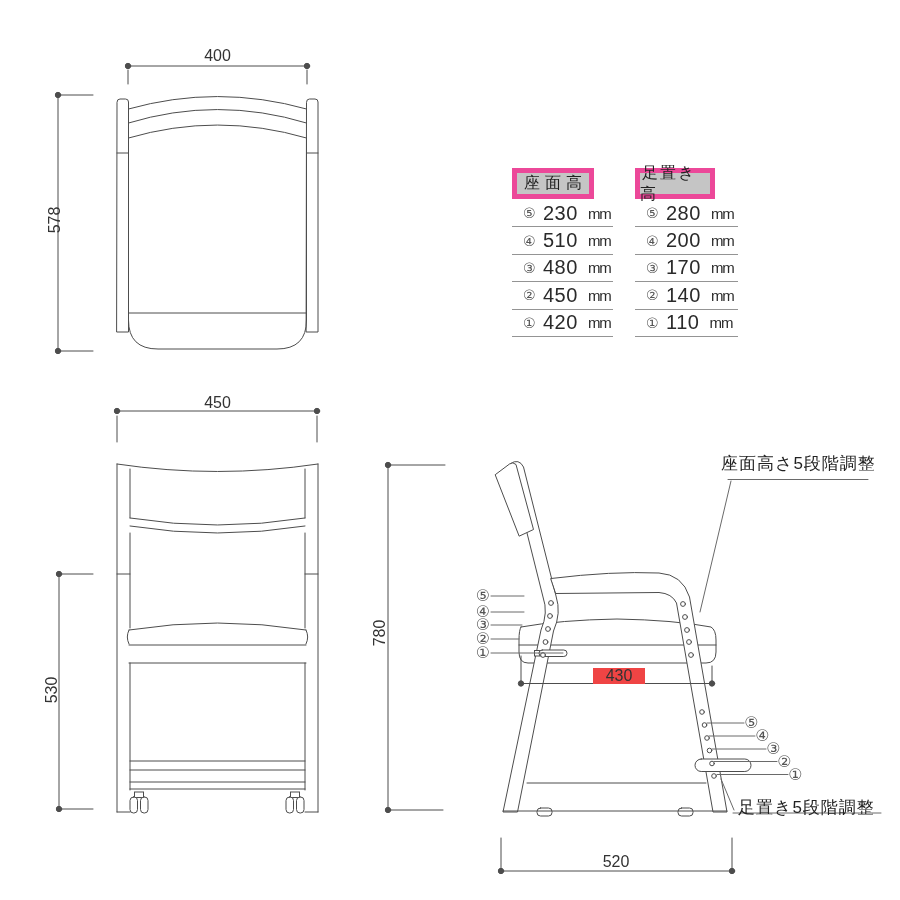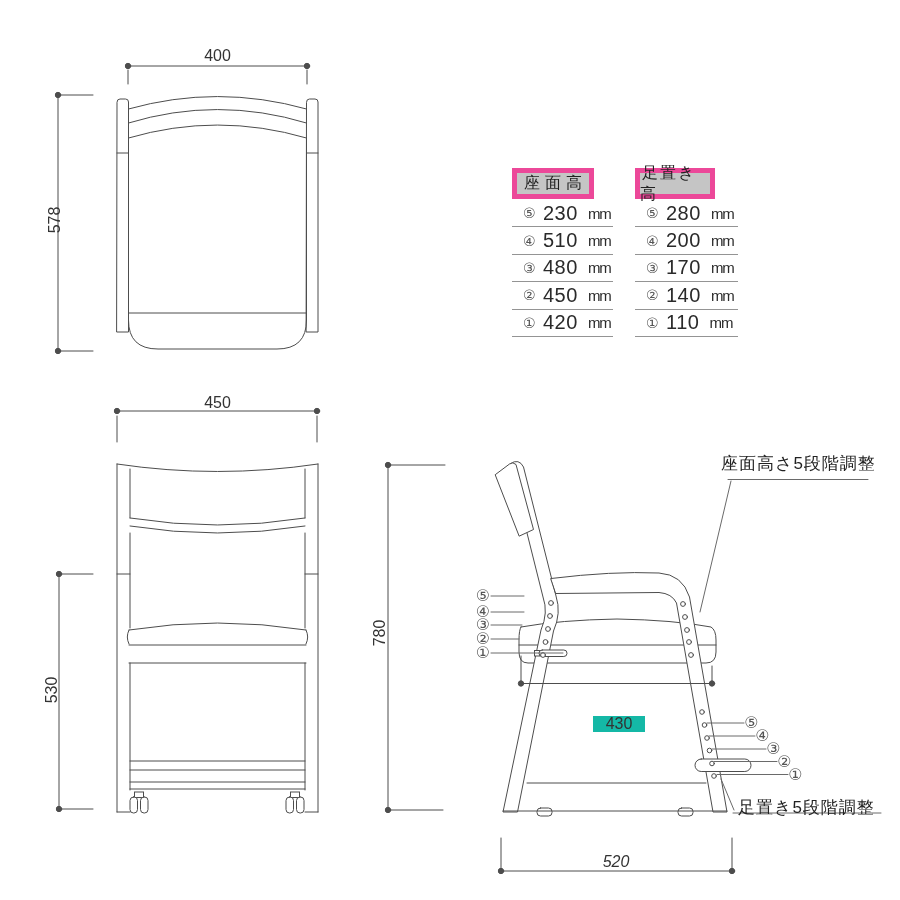--- a/index.html
+++ b/index.html
@@ -1,21 +1,21 @@
 <!DOCTYPE html>
 <html><head>
 <meta charset="utf-8">
 <style>
   html,body{margin:0;padding:0;background:#fff;}
   #canvas{position:relative;width:900px;height:900px;background:#ffffff;overflow:hidden;
           font-family:"Liberation Sans","DejaVu Sans",sans-serif;color:#2e2e2e;}
   #art{position:absolute;left:0;top:0;}
   .dim{position:absolute;font-size:16px;color:#333;text-align:center;line-height:16px;}
   .dim.vert{transform:rotate(-90deg);}
-  .dim.onwhite{background:#14b8a6;padding:0 2px;margin-top:48px;}
+  .dim.onwhite{background:#ef4444;padding:0 2px;}
   .anno{position:absolute;font-size:17px;color:#222;white-space:nowrap;letter-spacing:1px;}
   .marker{position:absolute;width:18px;height:18px;font-size:16px;line-height:18px;
           text-align:center;color:#555;}
   .dim-table{position:absolute;}
   .dt-header{box-sizing:border-box;background:#c5c5c5;border:5px solid #ec4899;
              height:31px;display:flex;align-items:center;justify-content:center;
              font-size:16px;color:#222;letter-spacing:5px;text-indent:5px;}
   .dt-rows{margin-top:1px;}
   .dt-row{box-sizing:border-box;height:27.4px;display:flex;align-items:center;
           border-bottom:1px solid #949494;padding-left:11px;}
@@ -156,21 +156,21 @@
   </svg>
 
   <div class="dim" style="left:195px;top:48px;width:45px;">400</div>
   <div class="dim vert" style="left:33px;top:212px;width:44px;">578</div>
 
   <div class="dim" style="left:195px;top:395px;width:45px;">450</div>
   <div class="dim vert" style="left:30px;top:682px;width:44px;">530</div>
 
   <div class="dim vert" style="left:358px;top:625px;width:44px;">780</div>
   <div class="dim onwhite" style="left:593px;top:668px;width:48px;">430</div>
-  <div class="dim" style="left:591px;top:854px;width:50px;font-style:italic;">520</div>
+  <div class="dim" style="left:591px;top:854px;width:50px;">520</div>
 
   <div class="anno" style="left:721px;top:452px;">座面高さ5段階調整</div>
   <div class="anno" style="left:738px;top:796px;">足置き5段階調整</div>
 
   <span class="marker" style="left:474px;top:587px;">⑤</span>
   <span class="marker" style="left:474px;top:603px;">④</span>
   <span class="marker" style="left:474px;top:616px;">③</span>
   <span class="marker" style="left:474px;top:630px;">②</span>
   <span class="marker" style="left:474px;top:644px;">①</span>
 

